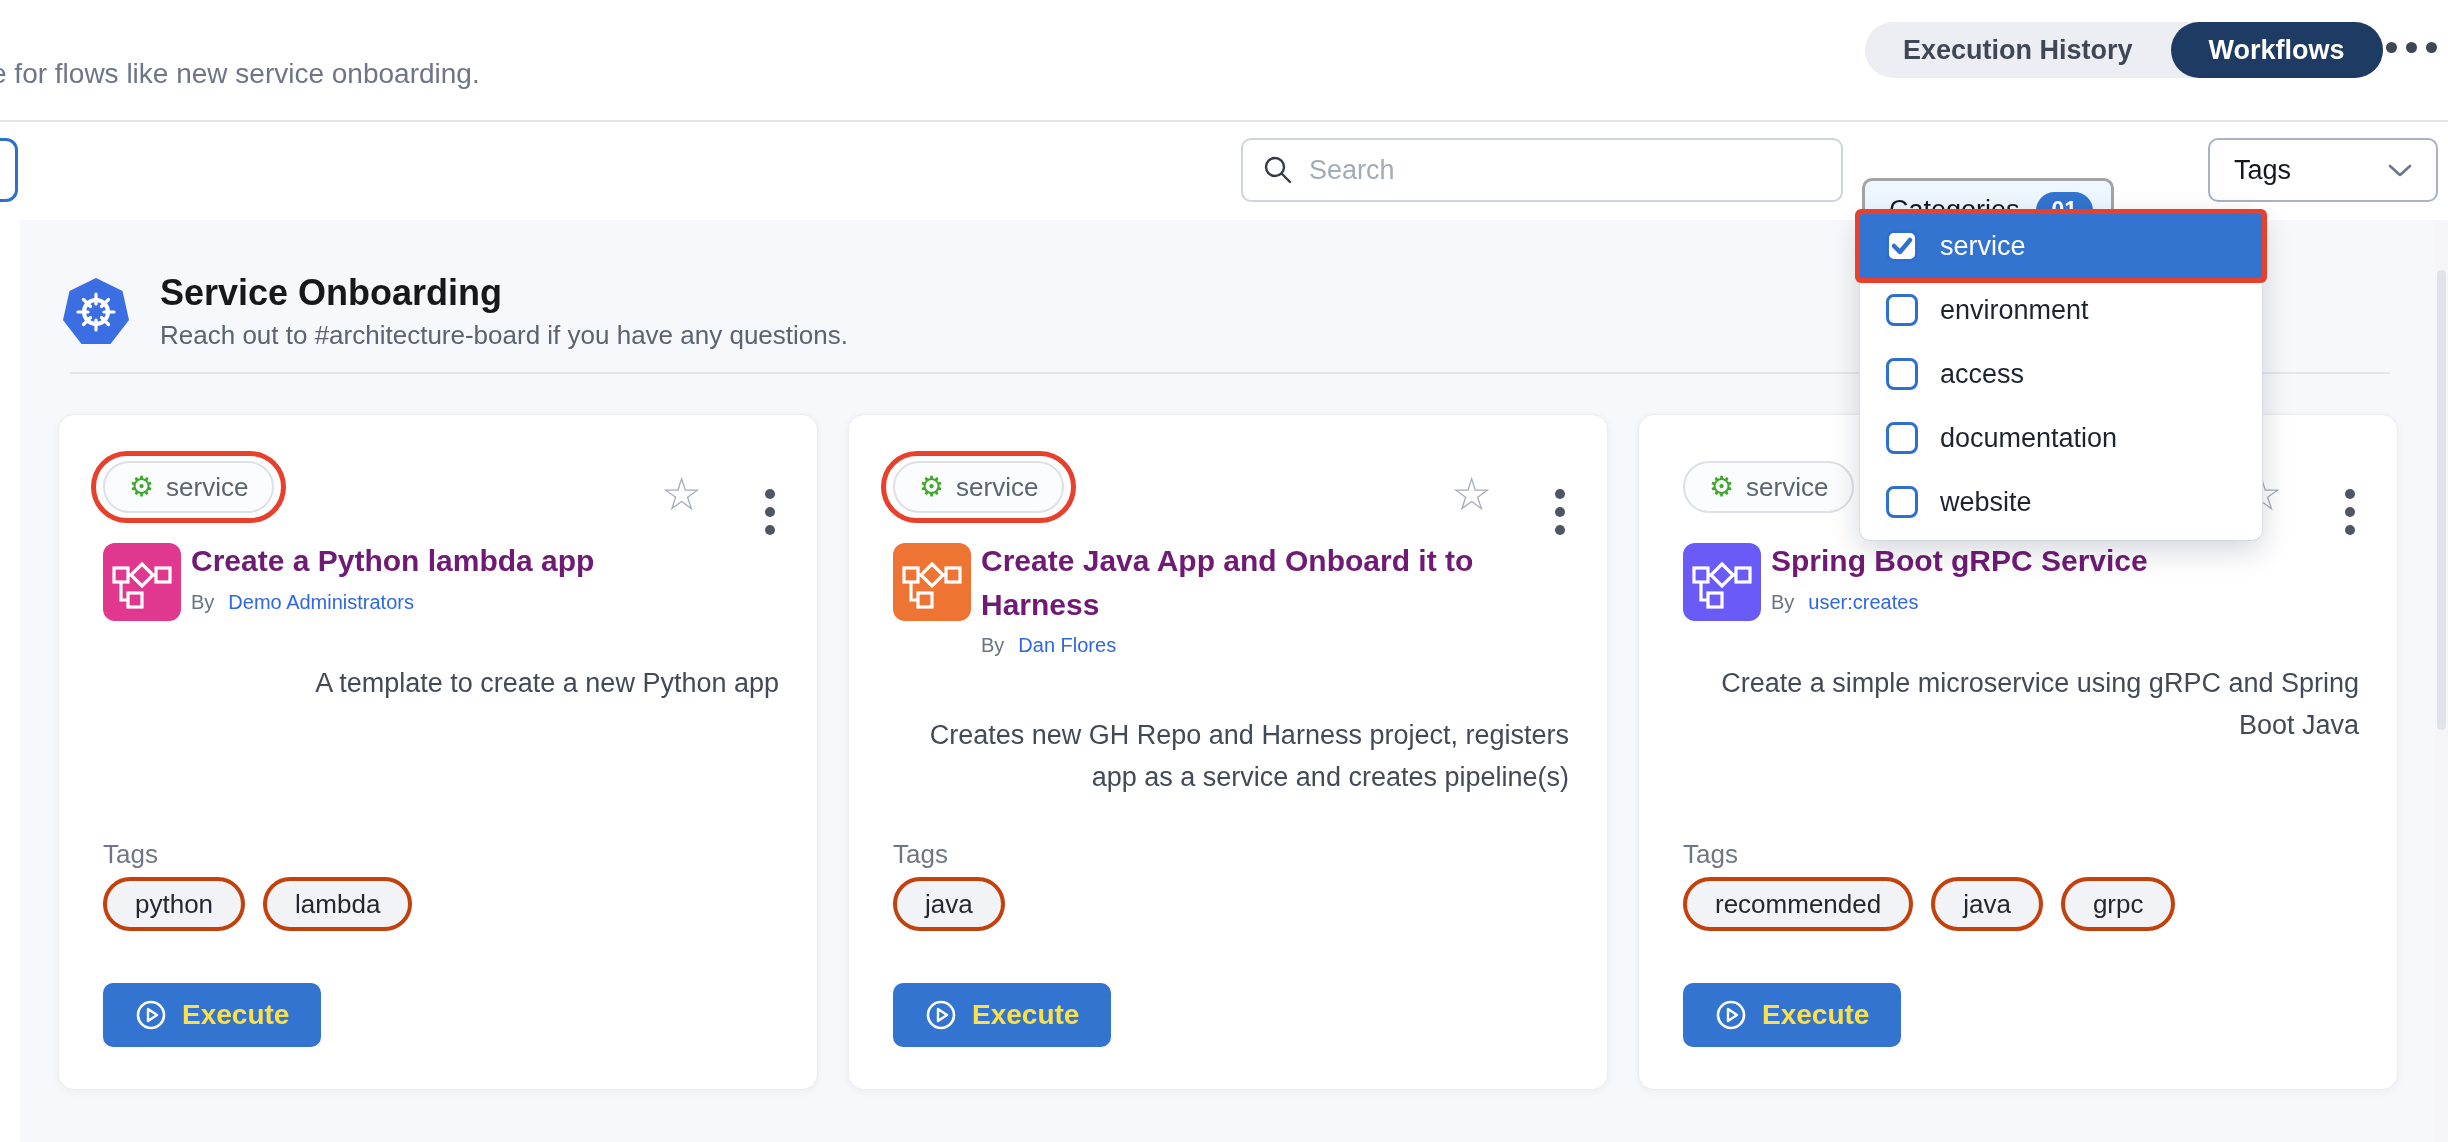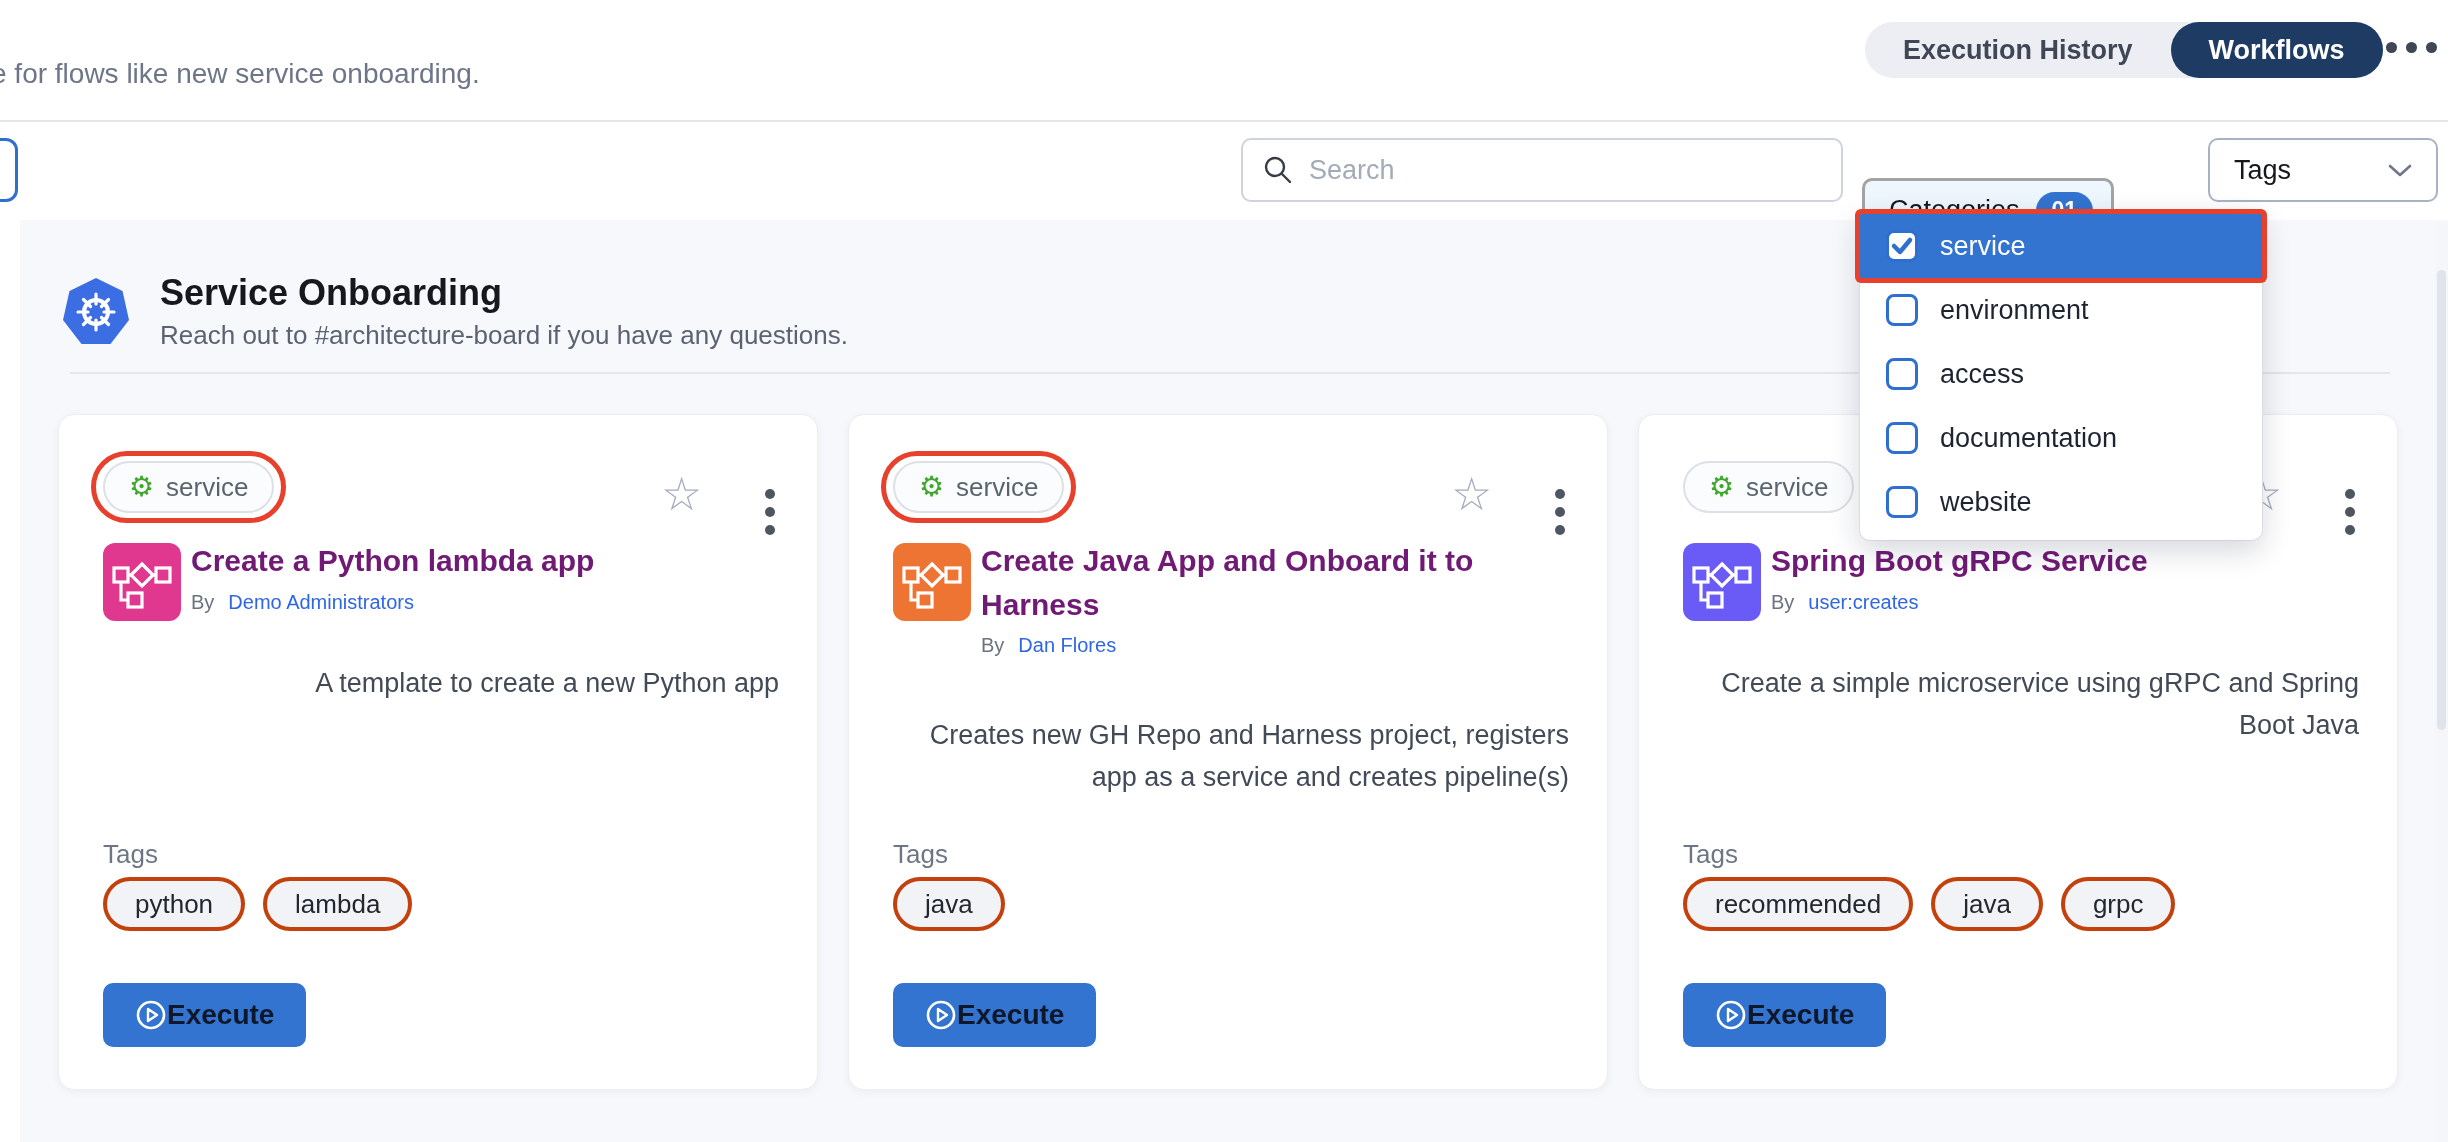--- a/index.html
+++ b/index.html
@@ -59,21 +59,21 @@
   .by-line a { color: #2e66e5; text-decoration: none; cursor: pointer; }
 
   .card-desc { position: absolute; left: 44px; width: 676px; font-size: 27px; color: #434a57; line-height: 1.55; text-align: right; }
   .c1 .card-desc, .c3 .card-desc { top: 248px; }
   .c2 .card-desc { top: 300px; }
 
   .tags-label { position: absolute; left: 44px; top: 424px; font-size: 26px; color: #6e7585; }
   .tag-row { position: absolute; left: 44px; top: 462px; display: flex; gap: 18px; }
   .tag-chip { height: 54px; display: flex; align-items: center; padding: 0 28px; background: #f2f3f7; border: 4px solid #c2410c; border-radius: 27px; font-size: 26px; color: #23272f; }
 
-  .exec-btn { position: absolute; left: 44px; top: 568px; height: 64px; display: inline-flex; align-items: center; gap: 0; padding: 0 32px; background: #3274d0; border: none; border-radius: 10px; color: #0f172a; font-size: 28px; font-weight: 700; font-family: "Liberation Sans", sans-serif; cursor: pointer; }
+  .exec-btn { position: absolute; left: 44px; top: 568px; height: 64px; display: inline-flex; align-items: center; gap: 15px; padding: 0 32px; background: #3274d0; border: none; border-radius: 10px; color: #fde047; font-size: 28px; font-weight: 700; font-family: "Liberation Sans", sans-serif; cursor: pointer; }
 
   
   .dropdown { position: absolute; left: 1860px; top: 210px; width: 402px; background: #fff; border-radius: 10px; box-shadow: 0 10px 30px rgba(15,25,55,.18), 0 0 0 1px #eef0f4; padding: 4px 0 6px 0; z-index: 50; }
   .dd-row { height: 64px; display: flex; align-items: center; gap: 22px; padding: 0 26px; font-size: 27px; color: #1d2330; cursor: pointer; }
   .dd-row.selected { background: #3274d0; color: #fff; box-shadow: 0 0 0 5px #e7402d; border-radius: 2px; position: relative; z-index: 2; }
   .cbx { width: 32px; height: 32px; border: 3px solid #2e6fd0; border-radius: 8px; background: #fff; flex: 0 0 auto; display: flex; align-items: center; justify-content: center; }
 </style>
 </head>
 <body>
 

